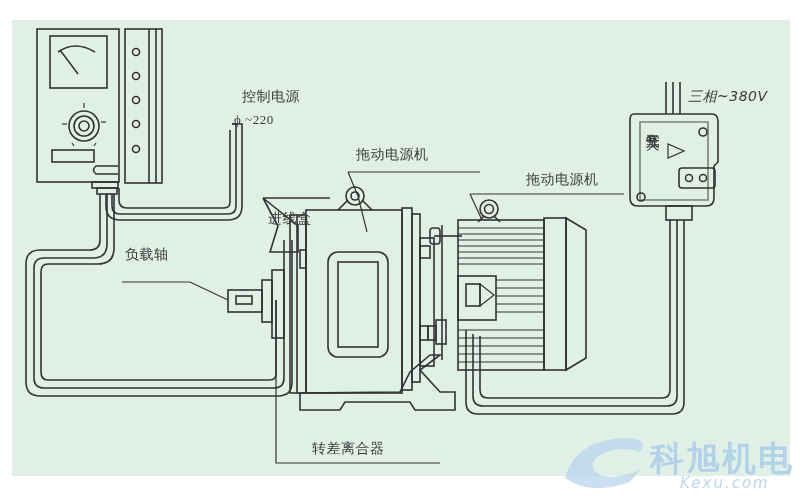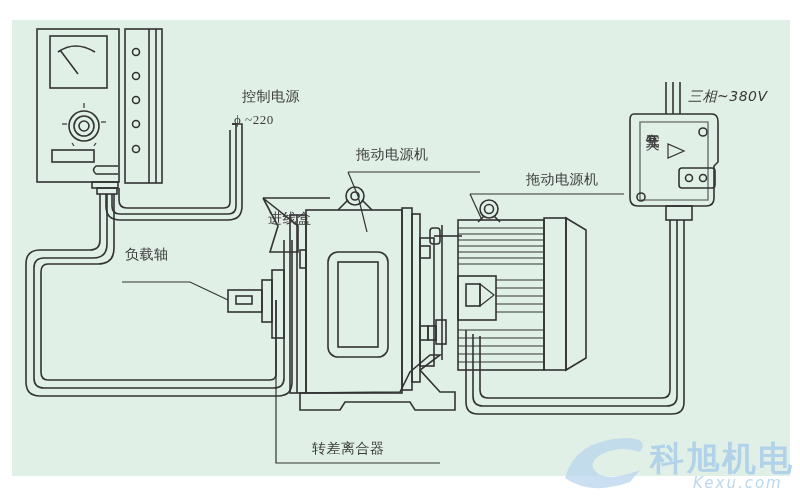--- a/index.html
+++ b/index.html
@@ -178,14 +178,14 @@
   <div class="lbl" style="left:356px; top:146px;">拖动电源机</div>
   <div class="lbl" style="left:268px; top:174px;margin-top:36px;">进线盒</div>
   <div class="lbl" style="left:496px; top:171px;margin-left:30px;">拖动电源机</div>
   <div class="lbl" style="left:688px; top:88px;font-style:italic;">三相~380V</div>
   <div class="vlbl" style="left:644px; top:122px;">空气开关</div>
   <div class="lbl" style="left:125px; top:246px;">负载轴</div>
   <div class="lbl" style="left:312px; top:440px;">转差离合器</div>
 
   
   <div class="wm-cn" style="left:650px; top:436px;">科旭机电</div>
-  <div class="wm-en" style="left:680px; top:474px;margin-left:13px;">Kexu.com</div>
+  <div class="wm-en" style="left:680px; top:474px;">Kexu.com</div>
 </div>
 
 </body></html>

